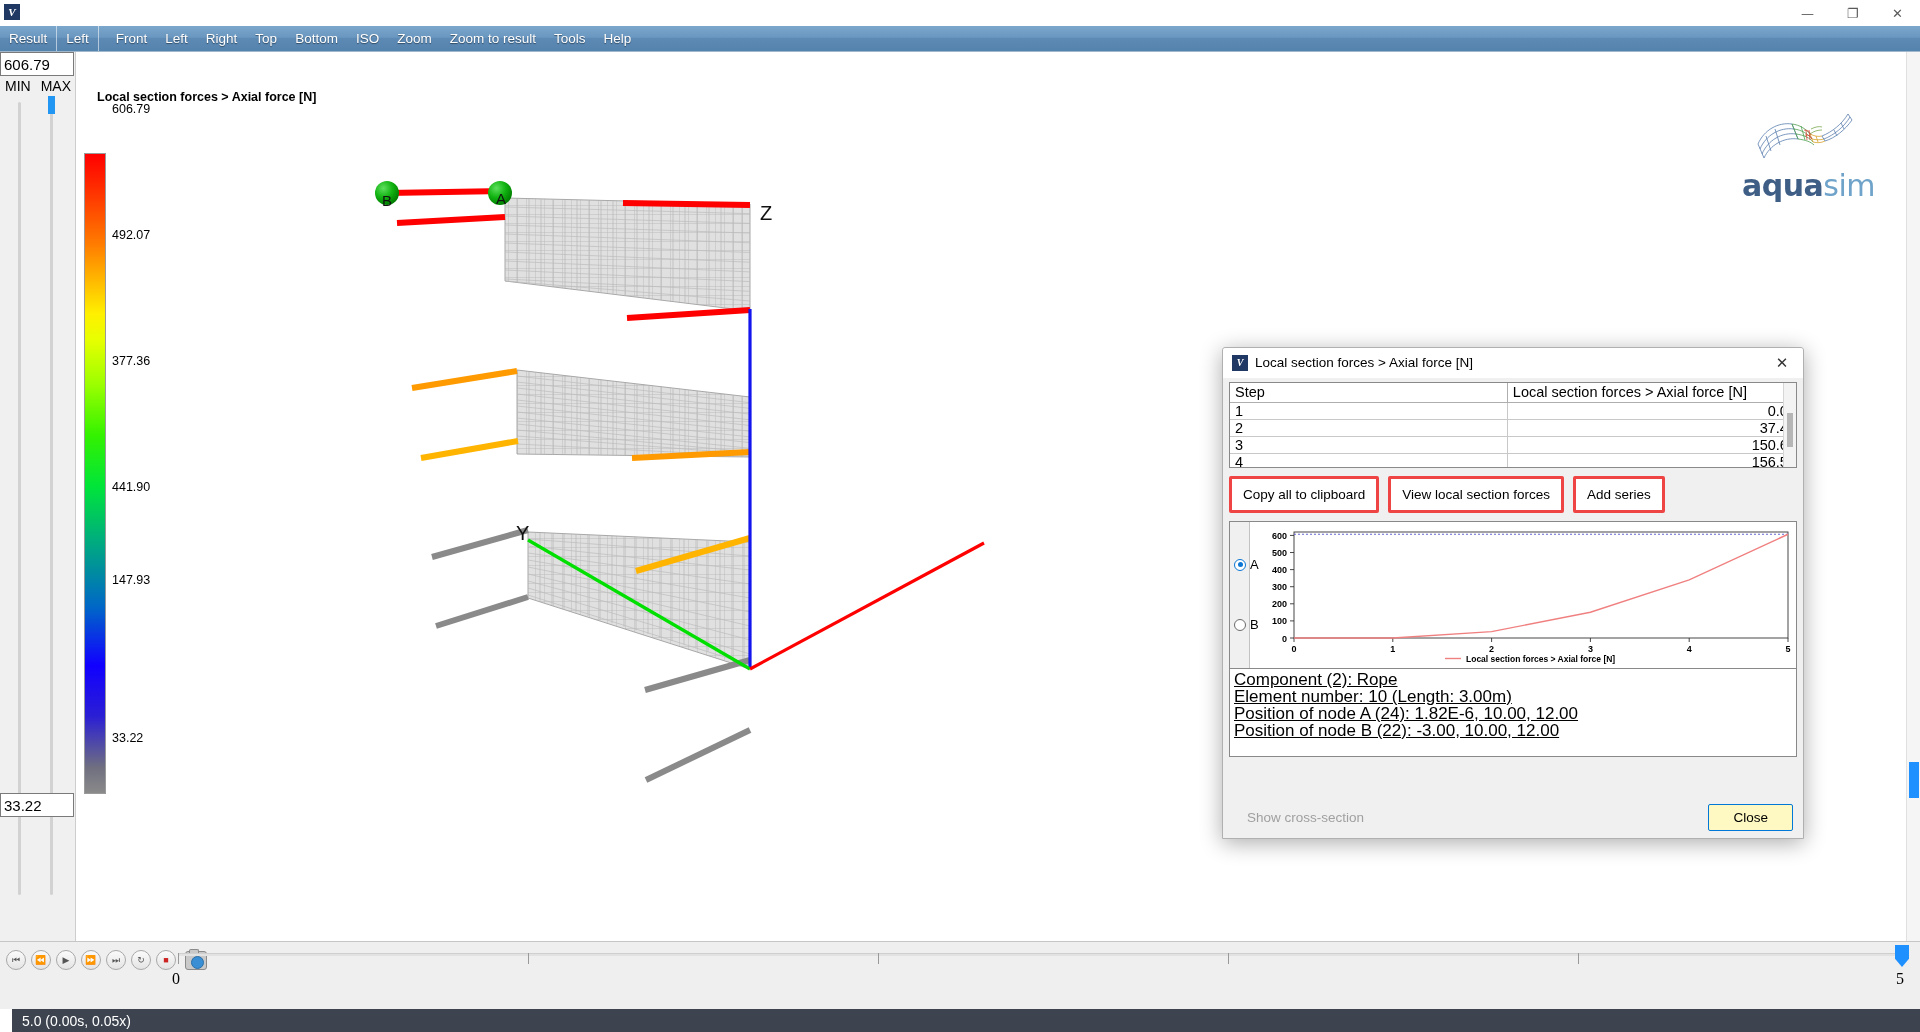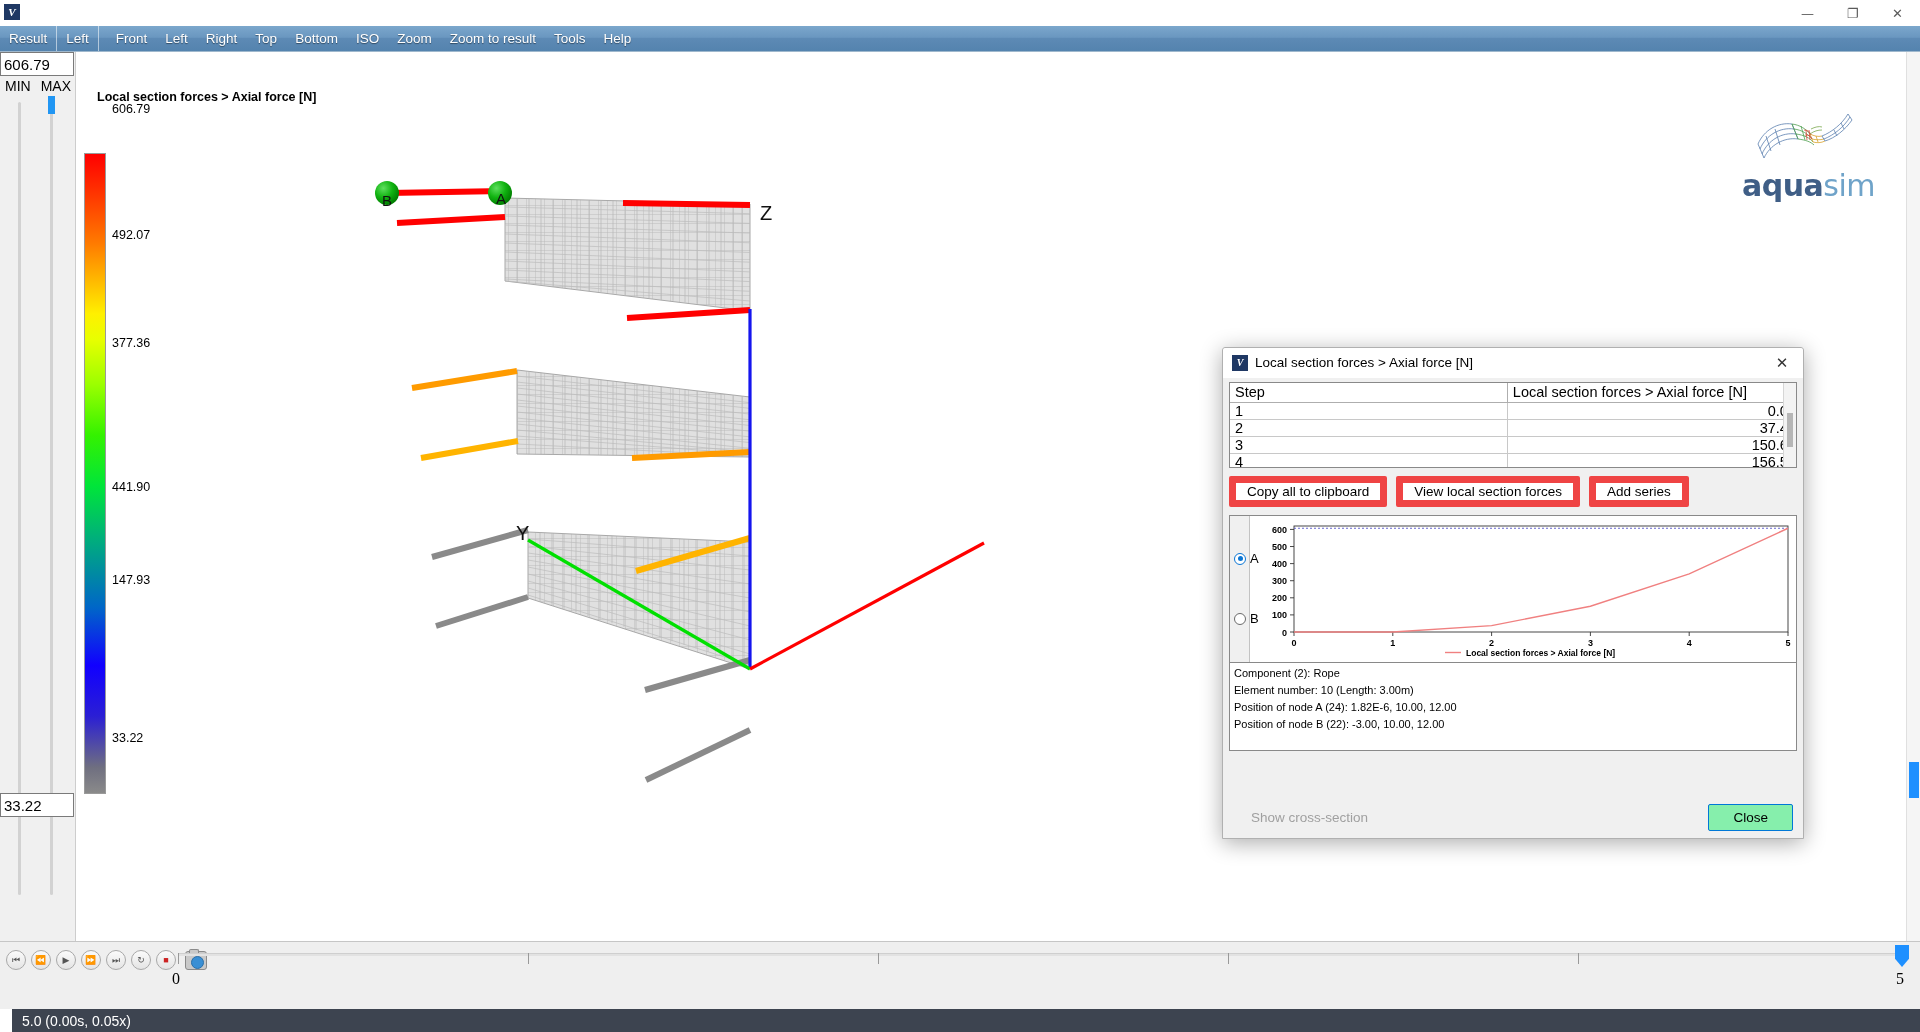--- a/index.html
+++ b/index.html
@@ -269,22 +269,22 @@
     position: absolute; right: 0; top: 0; width: 13px; bottom: 0;
     background: #f3f3f3; border-left: 1px solid #d6d6d6;
   }
   .tbl-scroll .th {
     position: absolute; left: 3px; top: 30px; width: 6px; height: 34px; background: #b6b6b6;
   }
 
   .btnrow { display: flex; gap: 9px; margin-top: 8px; }
   .dbtn {
     background: #ffffff;
-    border: 7px solid #ef4444; border-radius: 2px;
-    font-size: 13.5px; color: #000; padding: 1px 11px;
+    border: 3px solid #ef4444; border-radius: 2px;
+    font-size: 13.5px; color: #000; padding: 8px 11px;
     font-family: "Liberation Sans", sans-serif;
     cursor: default;
   }
 
   .chart-panel {
     margin-top: 8px; border: 1px solid #898989;
     background: #ffffff; height: 148px; display: flex;
   }
   .radio-col {
     width: 34px; background: #f0f0f0; border-right: 1px solid #c3c3c3;
@@ -302,30 +302,30 @@
     border-radius:50%; background:#0b76d4;
   }
   .radio-item .lbl { font-size: 13px; color: #000; }
 
   .chart-area { flex: 1; position: relative; }
 
   .info-panel {
     margin-top: 0px; border: 1px solid #898989; border-top: none;
     background: #ffffff; height: 88px; padding: 2px 4px;
   }
-  .info-line { font-size: 11px; color: #000; line-height: 17px; white-space: nowrap; }
+  .info-line { font-size: 17px; color: #000; line-height: 17px; white-space: nowrap; text-decoration: underline; }
 
   .dlg-footer {
     position: absolute; left: 0; right: 0; bottom: 0; height: 42px;
     background: #f0f0f0;
     display: flex; align-items: center; justify-content: space-between;
     padding: 0 10px;
   }
   .dbtn.disabled { color: #a0a0a0; background: #f0f0f0; border-color: #f0f0f0; }
-  .dbtn.primary { border: 1px solid #0078d7; background: #86efac; padding: 5px 24px; }
+  .dbtn.primary { border: 1px solid #0078d7; background: #fef9c3; padding: 5px 24px; }
 </style>
 </head>
 <body>
 
 <div id="app">
 
   <div class="titlebar">
     <div class="app-icon">V</div>
     <div class="win-btns">
       <div class="win-btn">—</div>
@@ -531,21 +531,21 @@
     </div>
     <div class="slider-track" id="max-track">
       <div class="slider-thumb" id="max-thumb"></div>
     </div>
     <div class="val-box" id="minbox">33.22</div>
   </div>
 
   <div class="legend"></div>
   <div class="legend-label" style="top:102px">606.79</div>
   <div class="legend-label" style="top:228px">492.07</div>
-  <div class="legend-label" style="top:336px">377.36</div>
+  <div class="legend-label" style="top:354px">377.36</div>
   <div class="legend-label" style="top:480px">441.90</div>
   <div class="legend-label" style="top:573px">147.93</div>
   <div class="legend-label" style="top:731px">33.22</div>
 
   <div class="logo">
     <svg width="118" height="56" viewBox="0 0 118 56">
       <g fill="none" stroke-width="0.8">
         <g stroke="#5b7fae">
           <path d="M10,36 C16,22 30,14 44,16"></path>
             <path d="M12,41 C18,27 32,19 46,21"></path>

